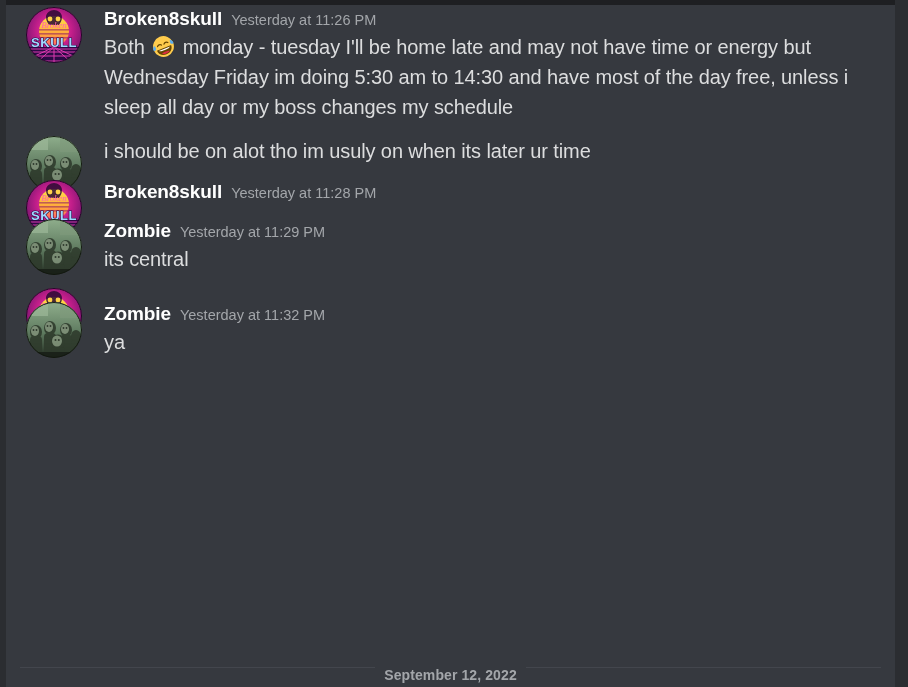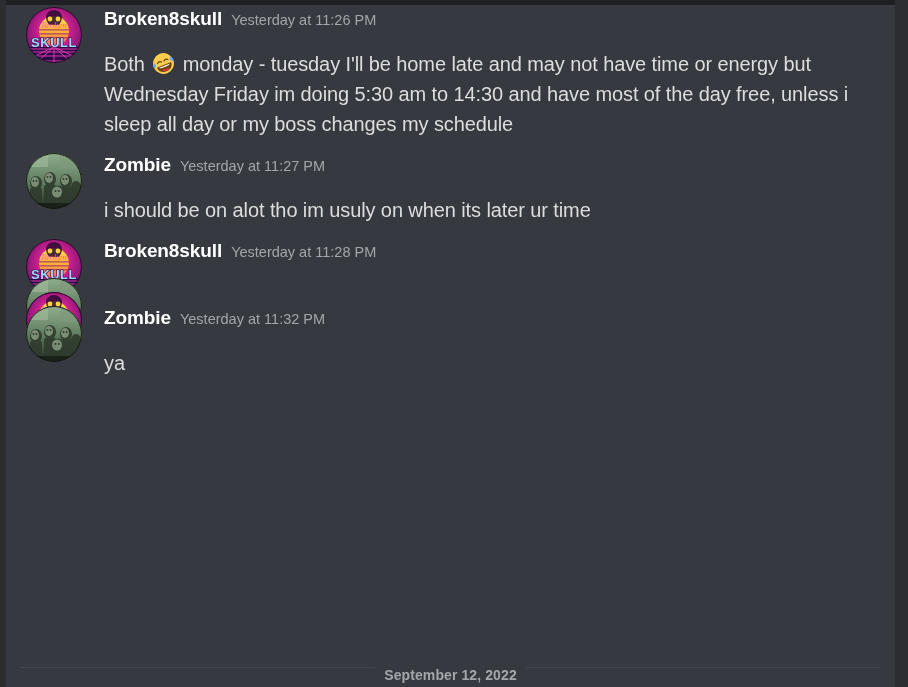--- a/index.html
+++ b/index.html
@@ -92,21 +92,20 @@
     font-weight: normal;
   }
 
   .msg-text {
     font-size: 20px;
     line-height: 30px;
     color: #dcddde;
     font-weight: 300;
     letter-spacing: -0.1px;
     word-wrap: break-word;
-    margin-top: 17px;
   }
   .msg-text + .msg-text { margin-top: 7px; }
 
   .emoji {
     display: inline-block;
     vertical-align: -5px;
     width: 25px;
     height: 25px;
     margin: 0 1px;
   }
@@ -253,21 +252,20 @@
                 <circle cx="40.5" cy="26" r="0.9"></circle>
                 <circle cx="29.5" cy="38" r="1"></circle>
                 <circle cx="32.8" cy="38" r="1"></circle>
               </g>
               <rect y="50" width="56" height="6" fill="#141a13" opacity=".75"></rect>
             </g>
             <circle cx="28" cy="28" r="27.5" fill="none" stroke="#12170f" stroke-width="1"></circle>
           </svg>
         </div>
         <div class="msg-body">
-          <div class="msg-head"><span class="username">Zombie</span><span class="timestamp">Yesterday at 11:27 PM</span></div>
           <div class="msg-text"><span>i should be on alot tho im usuly on when its later ur time</span></div>
         </div>
       </div>
       <div class="msg-group">
         <div class="avatar">
           <svg viewBox="0 0 56 56" xmlns="http://www.w3.org/2000/svg">
             <defs>
               <radialGradient id="sw-bg" cx="50%" cy="42%" r="70%">
                 <stop offset="0%" stop-color="#ff4fb0"></stop>
                 <stop offset="45%" stop-color="#c21e8a"></stop>
@@ -358,20 +356,24 @@
                 <circle cx="37.5" cy="26" r="0.9"></circle>
                 <circle cx="40.5" cy="26" r="0.9"></circle>
                 <circle cx="29.5" cy="38" r="1"></circle>
                 <circle cx="32.8" cy="38" r="1"></circle>
               </g>
               <rect y="50" width="56" height="6" fill="#141a13" opacity=".75"></rect>
             </g>
             <circle cx="28" cy="28" r="27.5" fill="none" stroke="#12170f" stroke-width="1"></circle>
           </svg>
         </div>
+        <div class="msg-body">
+          <div class="msg-head"><span class="username">Zombie</span><span class="timestamp">Yesterday at 11:29 PM</span></div>
+          <div class="msg-text"><span>its central</span></div>
+        </div>
       </div>
       <div class="msg-group">
         <div class="avatar">
           <svg viewBox="0 0 56 56" xmlns="http://www.w3.org/2000/svg">
             <defs>
               <radialGradient id="sw-bg" cx="50%" cy="42%" r="70%">
                 <stop offset="0%" stop-color="#ff4fb0"></stop>
                 <stop offset="45%" stop-color="#c21e8a"></stop>
                 <stop offset="100%" stop-color="#4b1060"></stop>
               </radialGradient>

